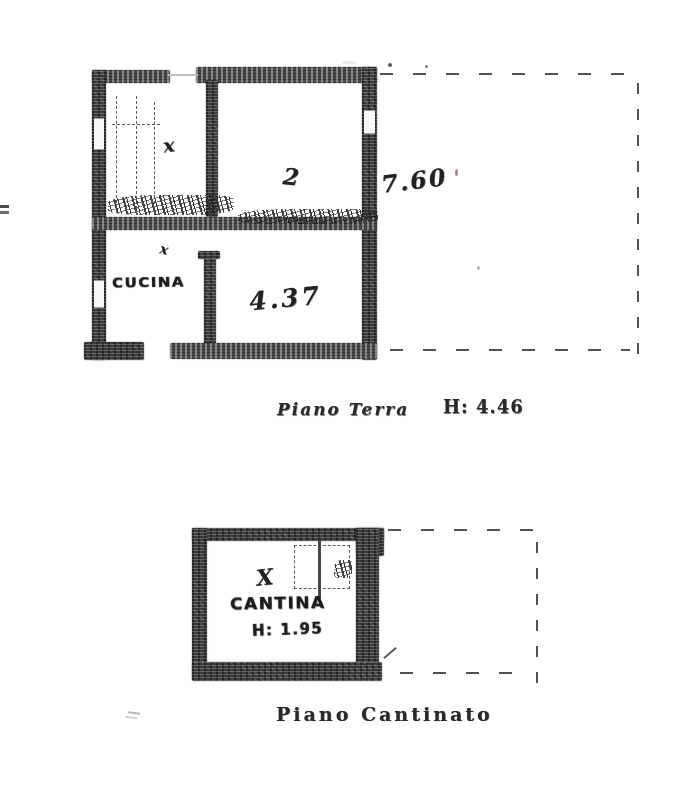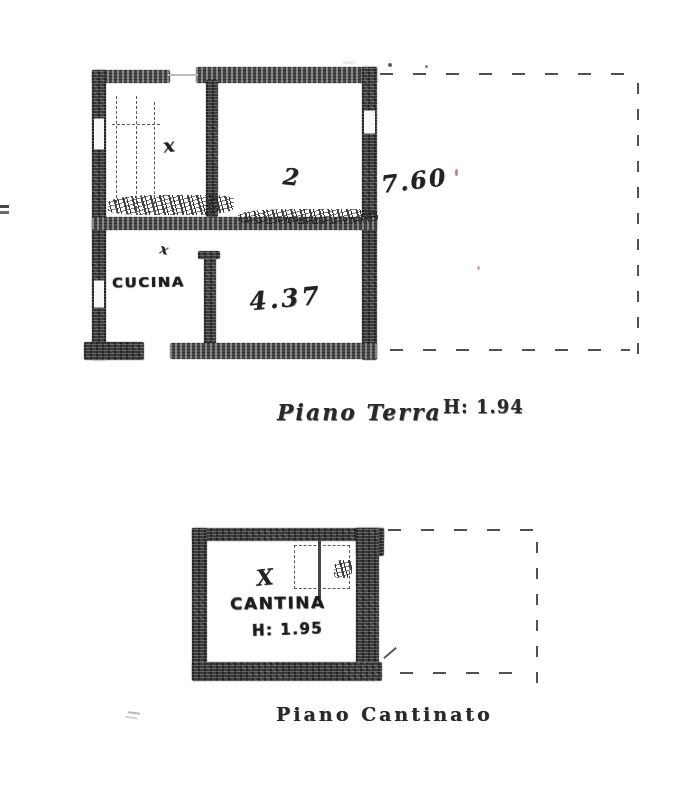--- a/index.html
+++ b/index.html
@@ -109,22 +109,22 @@
     <div class="dashVs" style="left:637px;top:76px;height:278px;"></div>
     <div class="dashHs" style="left:390px;top:349px;width:240px;"></div>
 
     <div class="hand" style="left:163px;top:134px;font-size:19px;transform:rotate(-8deg);">x</div>
     <div class="hand" style="left:283px;top:163px;font-size:23px;transform:rotate(6deg);">2</div>
     <div class="hand" style="left:381px;top:166px;font-size:24px;transform:rotate(-7deg);letter-spacing:2px;">7.60</div>
     <div class="hand" style="left:160px;top:241px;font-size:14px;transform:rotate(12deg);">x</div>
     <div class="block" style="left:112px;top:274px;font-size:15px;transform:scaleY(.92) rotate(-1deg);filter:blur(.25px);">CUCINA</div>
     <div class="hand" style="left:249px;top:284px;font-size:25px;transform:rotate(-5deg);letter-spacing:3px;">4.37</div>
 
-    <div class="caption" style="left:277px;top:399px;font-size:22px;font-style:italic;">Piano Terra</div>
-    <div class="caption" style="left:443px;top:396px;font-size:18px;letter-spacing:1px;">H: 1.94</div>
+    <div class="caption" style="left:277px;top:399px;font-size:17px;font-style:italic;">Piano Terra</div>
+    <div class="caption" style="left:443px;top:396px;font-size:18px;letter-spacing:1px;">H: 4.46</div>
 
     <div class="speck" style="left:388px;top:63px;width:4px;height:4px;background:#555;"></div>
     <div class="speck" style="left:425px;top:65px;width:3px;height:3px;background:#777;"></div>
     <div class="abs" style="left:342px;top:61px;width:14px;height:3px;background:#dcebf5;border-radius:2px;"></div>
     <div class="speck" style="left:455px;top:169px;width:3px;height:7px;background:#c97f7f;"></div>
     <div class="speck" style="left:477px;top:266px;width:3px;height:4px;background:#d4a3a3;"></div>
     <div class="abs" style="left:0;top:205px;width:9px;height:3px;background:#4a4a4a;box-shadow:0 6px 0 #6a6a6a;"></div>
   </div>
 
   <div class="abs" style="left:0;top:460px;width:694px;height:340px;">

